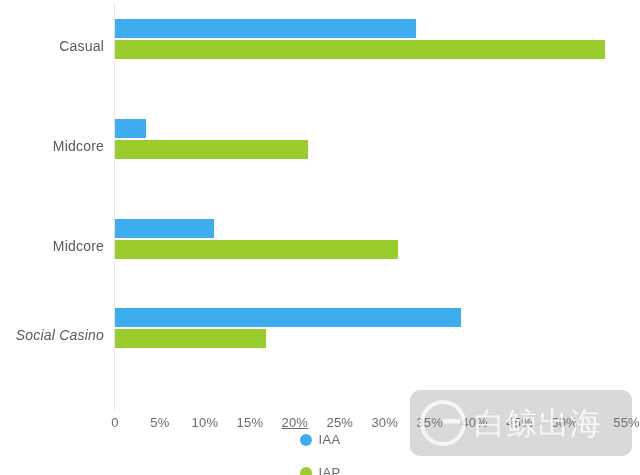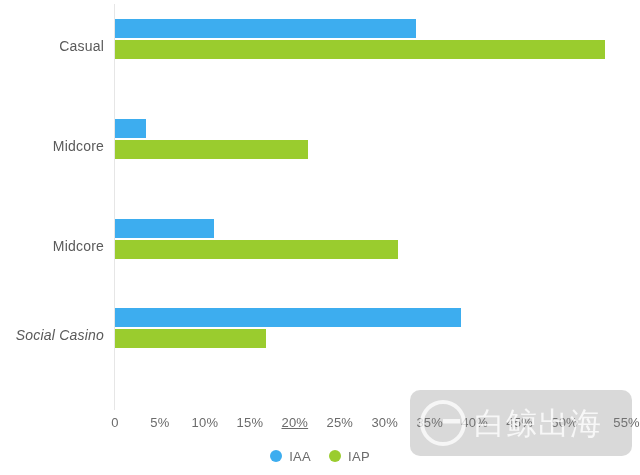--- a/index.html
+++ b/index.html
@@ -101,20 +101,21 @@
   .legend {
     position: absolute;
     left: 0;
     top: 444px;
     width: 640px;
     height: 24px;
     display: flex;
     justify-content: center;
     align-items: center;
     gap: 18px;
+    flex-direction: column;
   }
   .legend-item {
     display: flex;
     align-items: center;
     gap: 7px;
   }
   .legend-dot {
     width: 12px;
     height: 12px;
     border-radius: 50%;

